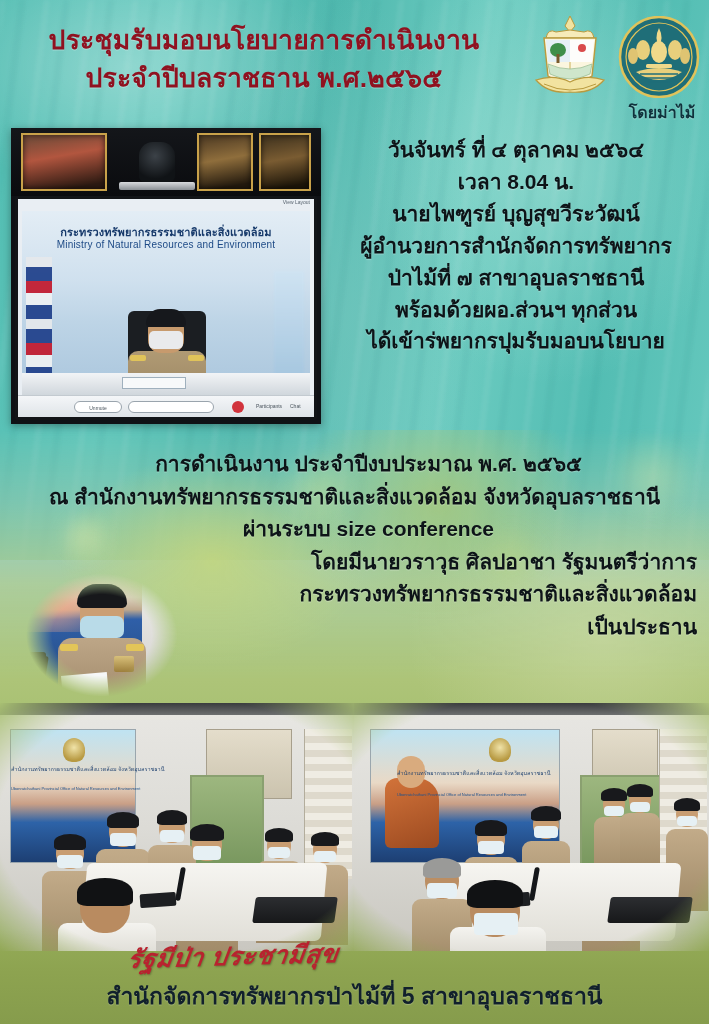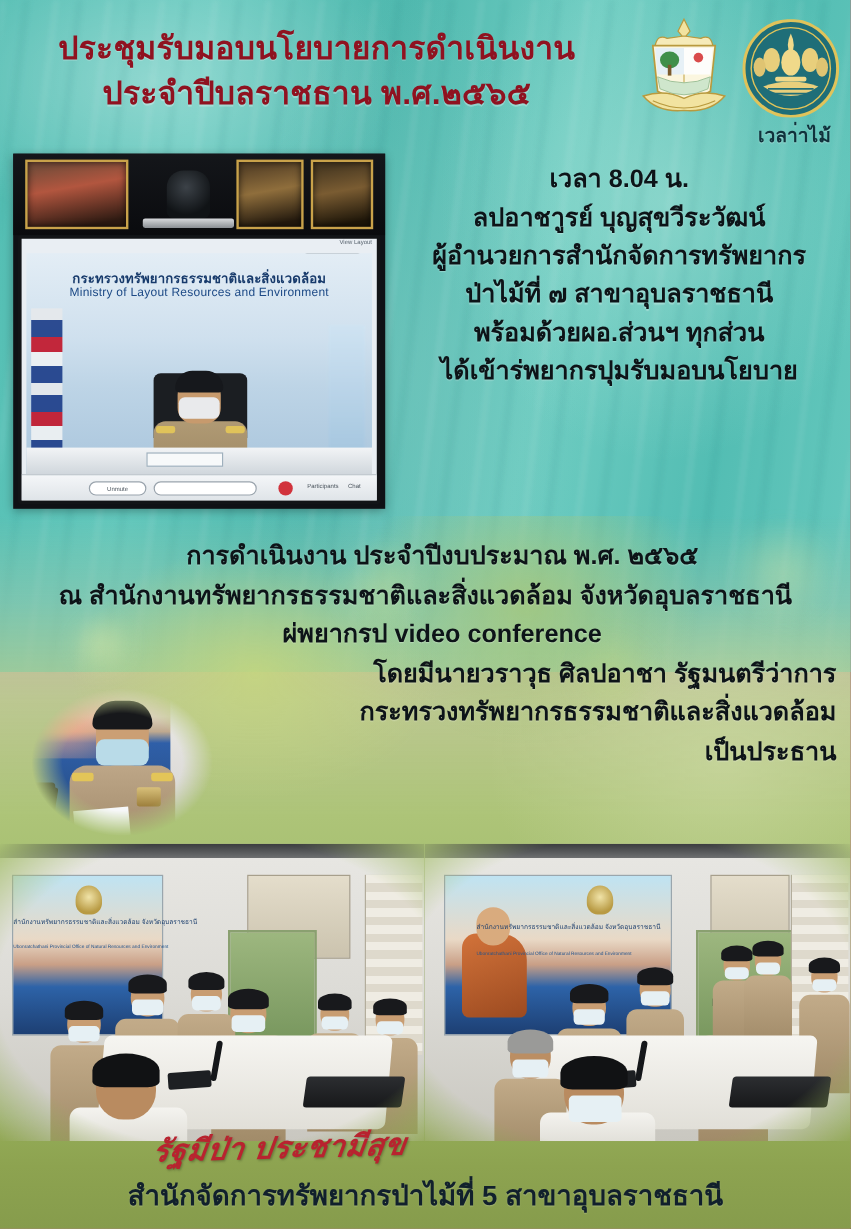--- a/index.html
+++ b/index.html
@@ -9,21 +9,21 @@
     background:#2b2b2b;
     font-family:"Liberation Sans","DejaVu Sans",sans-serif;
   }
 
   #poster{
     position:relative;
     width:709px;
     height:1024px;
     margin:0 auto;
     overflow:hidden;
-    background:#fca5a5;
+    background:#7dd3fc;
     user-select:none;
   }
 
   
   .bg-teal{
     position:absolute; left:0; top:0; width:709px; height:560px;
     background:
       radial-gradient(ellipse 300px 180px at 18% 12%, rgba(255,255,255,.30), rgba(255,255,255,0) 70%),
       radial-gradient(ellipse 260px 300px at 78% 30%, rgba(168,226,215,.55), rgba(168,226,215,0) 72%),
       radial-gradient(ellipse 200px 420px at 48% 55%, rgba(120,198,190,.55), rgba(120,198,190,0) 75%),
@@ -523,42 +523,42 @@
         <ellipse cx="41" cy="36" rx="8" ry="11" fill="#f0d98a"></ellipse>
         <ellipse cx="25" cy="34" rx="7" ry="10" fill="#e8cf7c"></ellipse>
         <ellipse cx="57" cy="34" rx="7" ry="10" fill="#e8cf7c"></ellipse>
         <ellipse cx="15" cy="40" rx="5" ry="8" fill="#dfc472"></ellipse>
         <ellipse cx="67" cy="40" rx="5" ry="8" fill="#dfc472"></ellipse>
         <rect x="28" y="48" width="26" height="4" rx="1.5" fill="#f0d98a"></rect>
         <path d="M18 56 Q41 48 64 56 Q41 72 18 56 Z" fill="#e8cf7c"></path>
         <path d="M22 58 L60 58 M26 62 L56 62 M30 66 L52 66" stroke="#1f6e78" stroke-width="1.4"></path>
       </svg>
 
-      <div class="dept-label">เวลา่าไม้</div>
+      <div class="dept-label">โดยม่าไม้</div>
     </div>
   </div>
 
   <div class="vc-photo">
     <div class="vc-wall">
       <div class="portrait p1"></div>
       <div class="vc-cam"></div>
       <div class="vc-cam-base"></div>
       <div class="portrait p2"></div>
       <div class="portrait p3"></div>
     </div>
 
     <div class="vc-screen">
       <div class="vc-topbar">View  Layout</div>
       <div class="vc-tooltip">Everyone video size</div>
 
       <div class="vc-inner">
         <div class="vc-flag"></div>
         <div class="vc-flag2"></div>
         <div class="vc-head-th">กระทรวงทรัพยากรธรรมชาติและสิ่งแวดล้อม</div>
-        <div class="vc-head-en">Ministry of Layout Resources and Environment</div>
+        <div class="vc-head-en">Ministry of Natural Resources and Environment</div>
 
         <div class="vc-person">
           <div class="vc-chair"></div>
           <div class="vc-body"></div>
           <div class="vc-epaul l"></div>
           <div class="vc-epaul r"></div>
           <div class="vc-headp"></div>
           <div class="vc-hair"></div>
           <div class="vc-mask"></div>
         </div>
@@ -571,32 +571,33 @@
         <div class="vc-pill unmute">Unmute</div>
         <div class="vc-pill field"></div>
         <div class="vc-rec"></div>
         <div class="vc-right-lbl part">Participants</div>
         <div class="vc-right-lbl chat">Chat</div>
       </div>
     </div>
   </div>
 
   <div class="right-col">
+    <div class="rc-line">วันจันทร์ ที่ ๔ ตุลาคม ๒๕๖๔</div>
     <div class="rc-line">เวลา 8.04 น.</div>
-    <div class="rc-line">ลปอาชาูรย์ บุญสุขวีระวัฒน์</div>
+    <div class="rc-line">นายไพฑูรย์ บุญสุขวีระวัฒน์</div>
     <div class="rc-line">ผู้อำนวยการสำนักจัดการทรัพยากร</div>
     <div class="rc-line">ป่าไม้ที่ ๗ สาขาอุบลราชธานี</div>
     <div class="rc-line">พร้อมด้วยผอ.ส่วนฯ ทุกส่วน</div>
     <div class="rc-line">ได้เข้าร่พยากรปุมรับมอบนโยบาย</div>
   </div>
 
   <div class="mid-col">
     <div class="mid-line ind1">การดำเนินงาน  ประจำปีงบประมาณ  พ.ศ. ๒๕๖๕</div>
     <div class="mid-line c">ณ สำนักงานทรัพยากรธรรมชาติและสิ่งแวดล้อม  จังหวัดอุบลราชธานี</div>
-    <div class="mid-line ind1">ผ่พยากรป video conference</div>
+    <div class="mid-line ind1">ผ่านระบบ size conference</div>
     <div class="mid-line r">โดยมีนายวราวุธ  ศิลปอาชา รัฐมนตรีว่าการ</div>
     <div class="mid-line r">กระทรวงทรัพยากรธรรมชาติและสิ่งแวดล้อม</div>
     <div class="mid-line r">เป็นประธาน</div>
   </div>
 
   <div class="oval-photo">
     <div class="op-bg"></div>
     <div class="op-sun"></div>
     <div class="op-wall"></div>
     <div class="op-laptop"></div>

